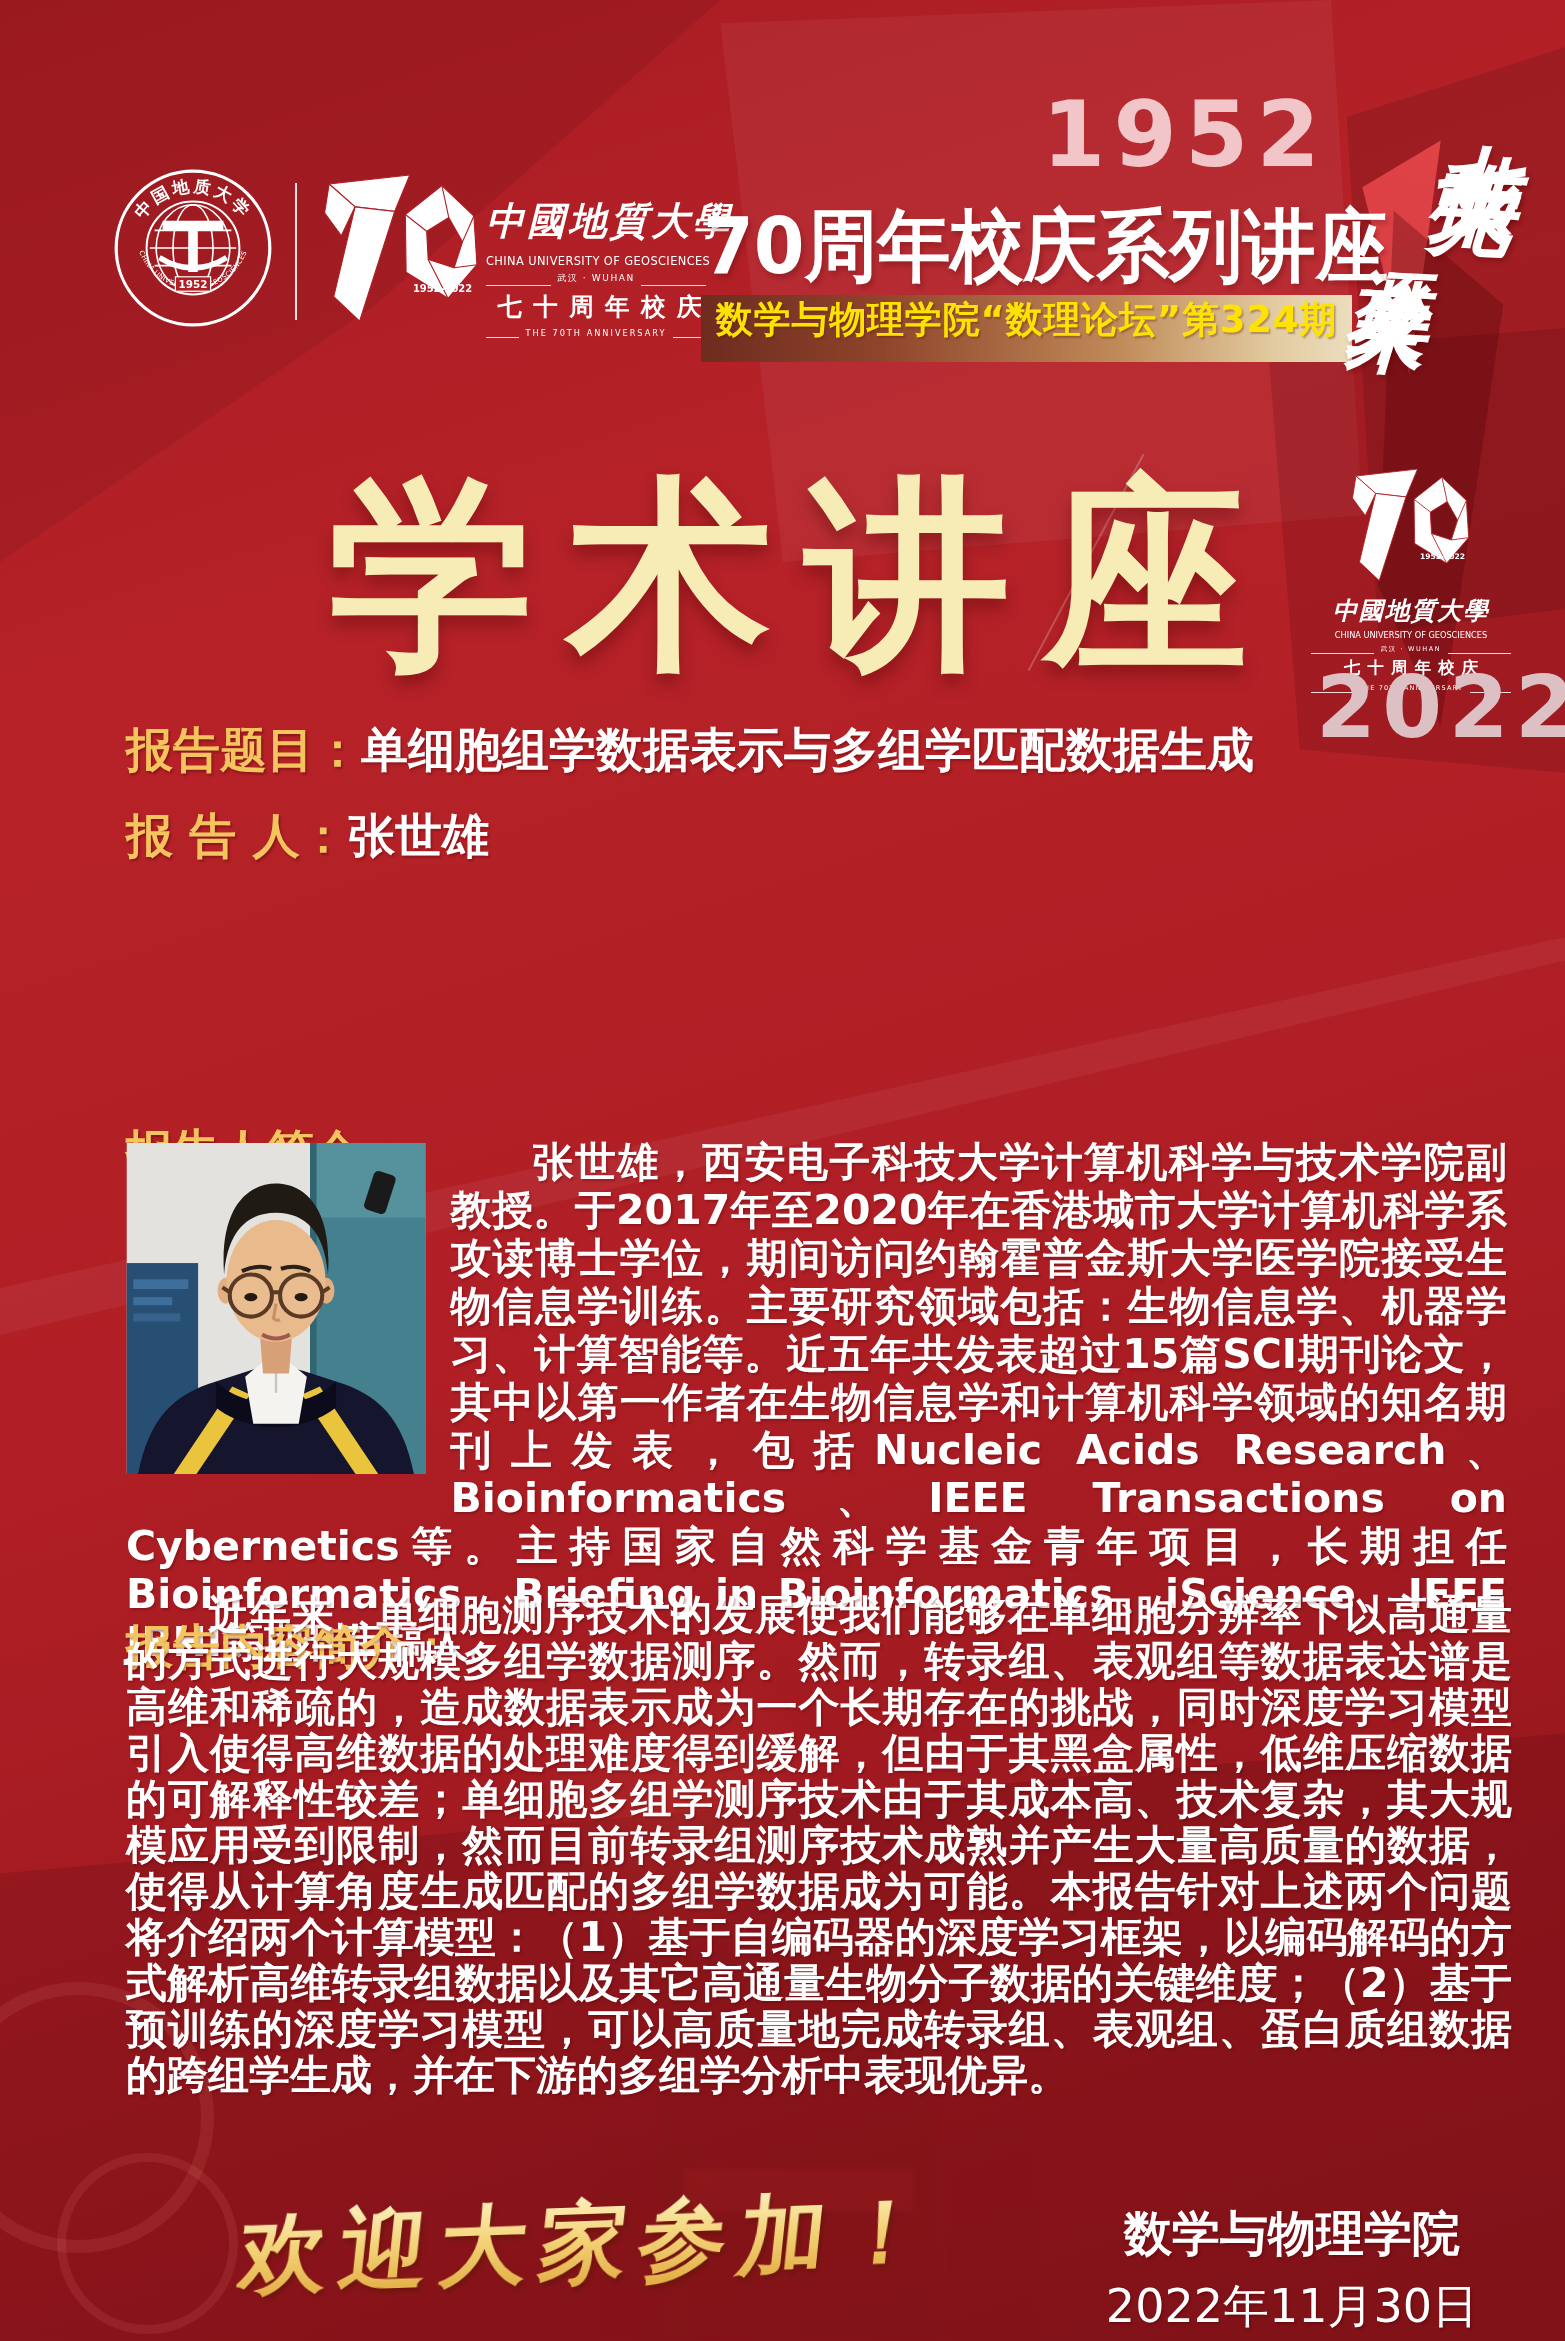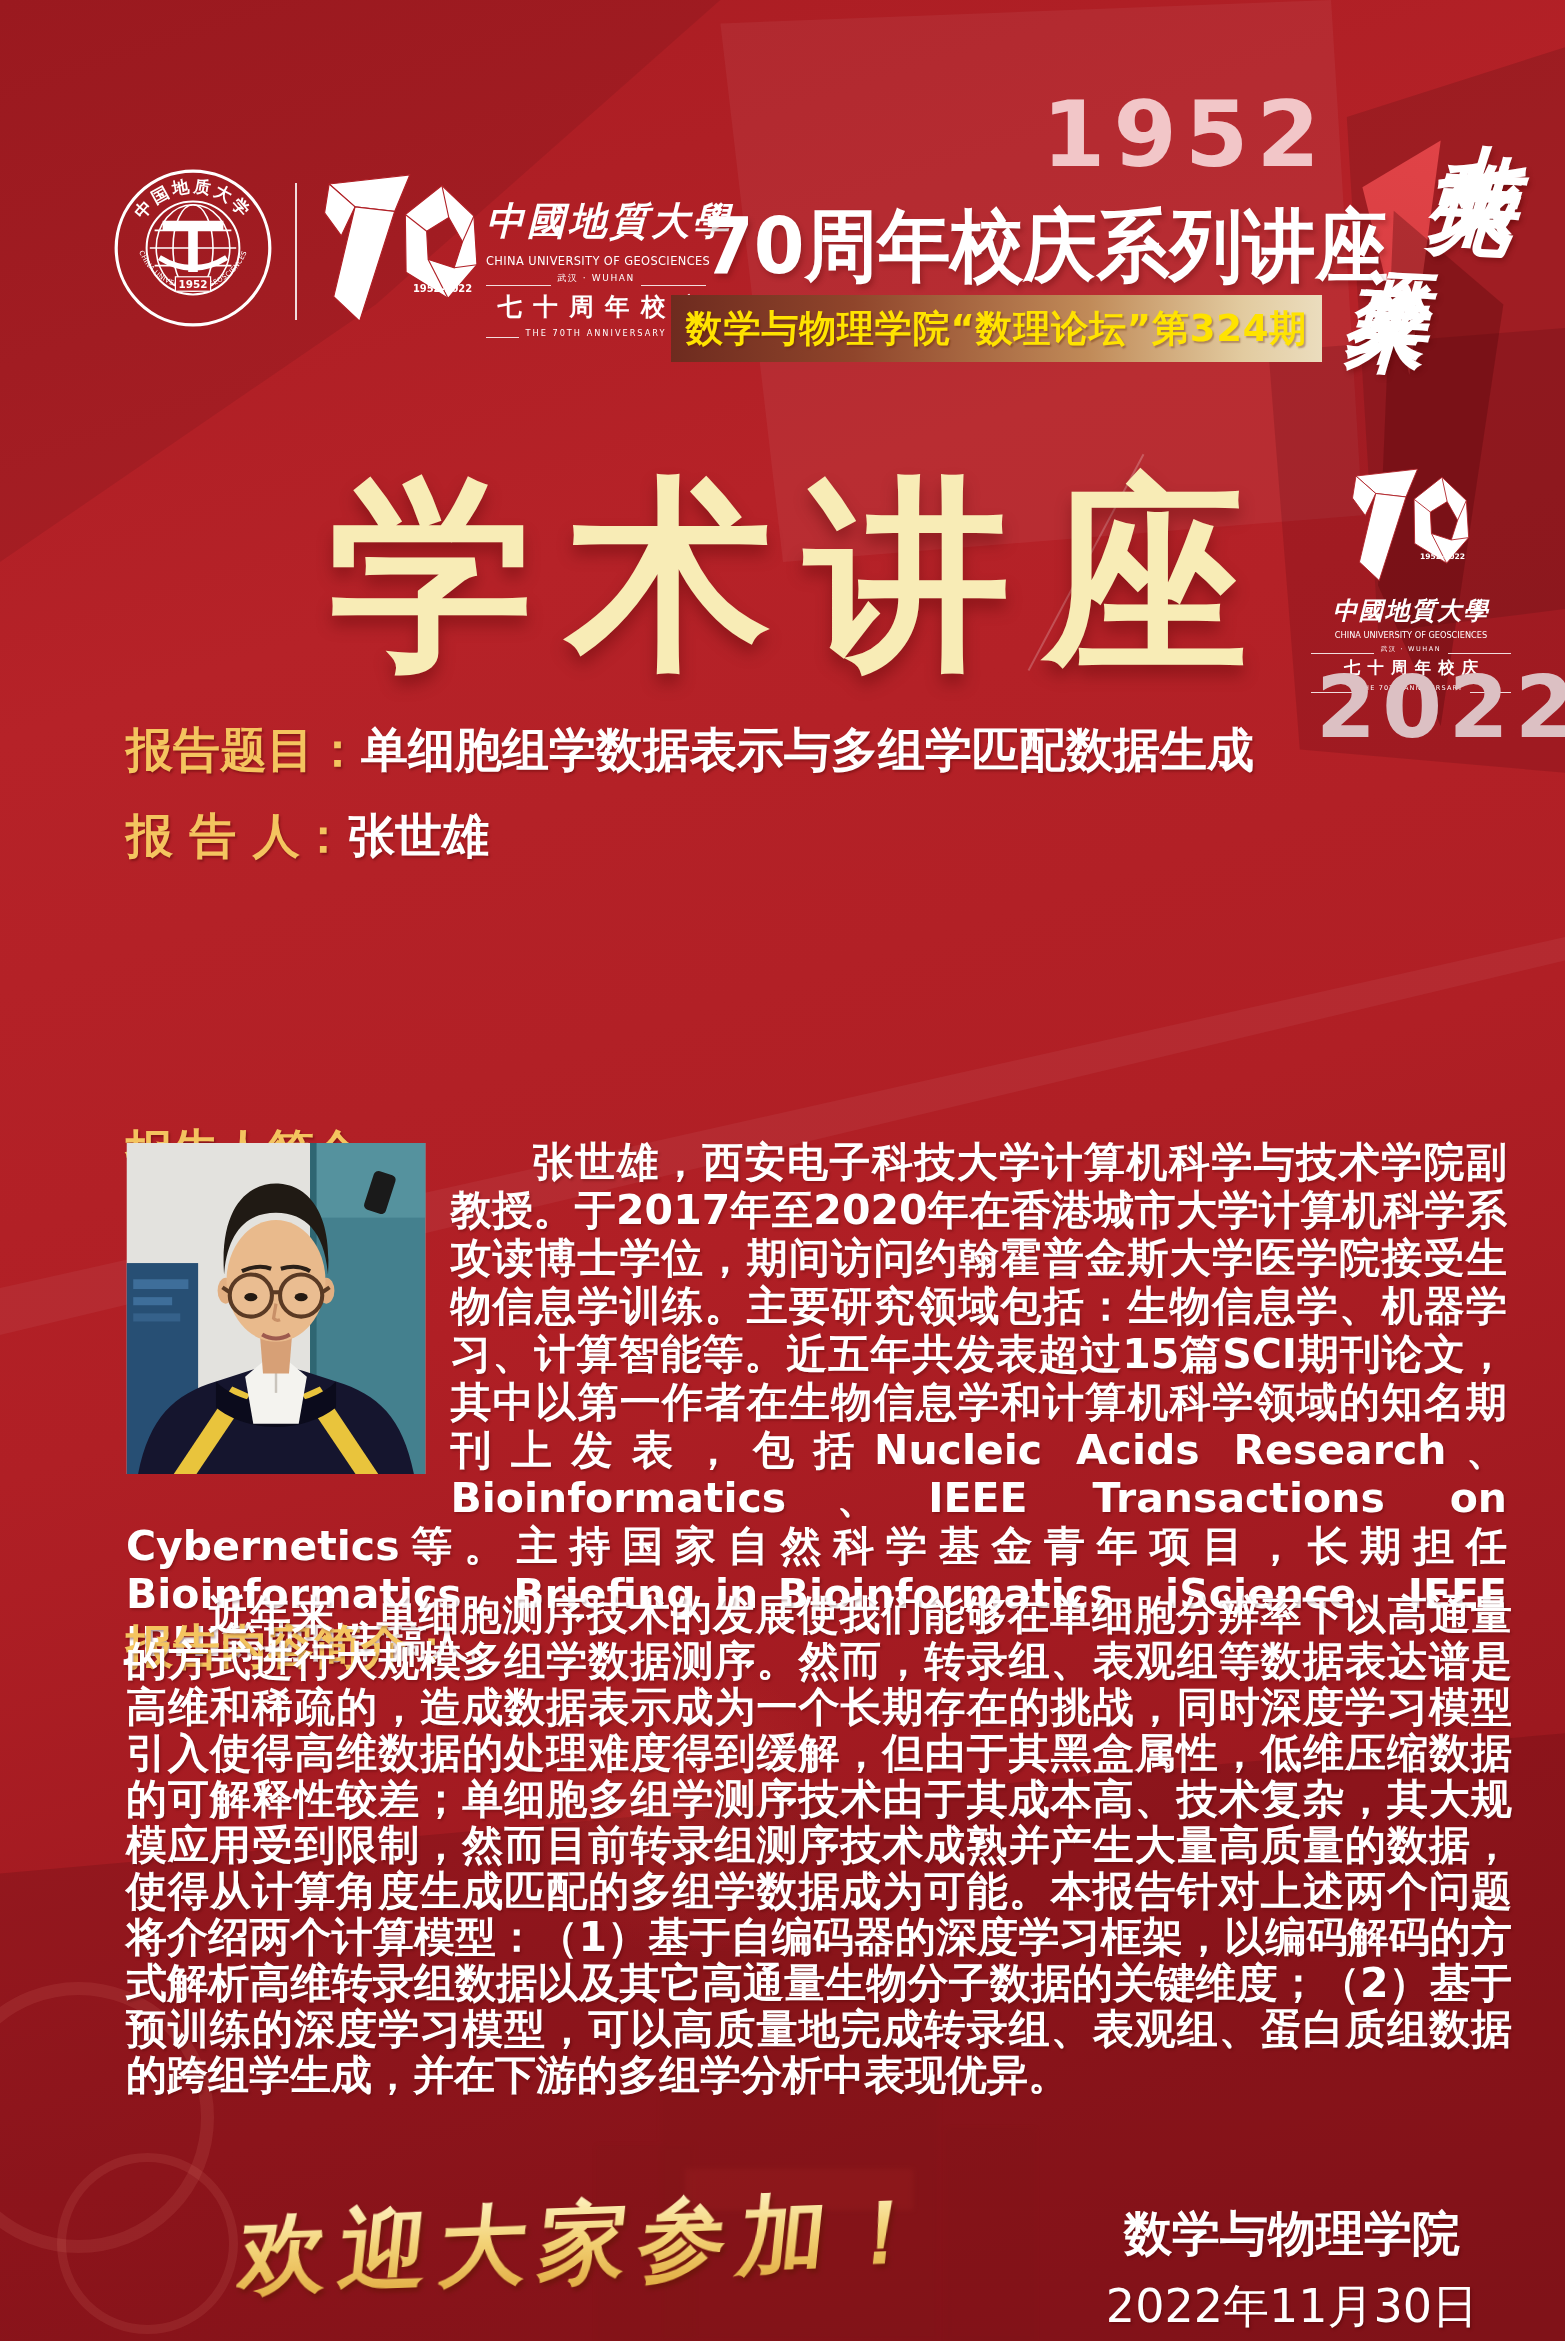--- a/index.html
+++ b/index.html
@@ -39,23 +39,23 @@
   .logo-en{font-size:11.4px;letter-spacing:0.4px;margin-top:6.5px;white-space:nowrap;}
   .rule-row{display:flex;align-items:flex-end;gap:6.5px;margin-top:4.9px;}
   .rule-row .rule{flex:1;height:0.8px;background:rgba(255,255,255,0.85);}
   .logo-city{font-size:9px;letter-spacing:1.6px;white-space:nowrap;}
   .logo-anniv-zh{font-size:24.5px;font-weight:700;letter-spacing:11.4px;margin-top:4.9px;white-space:nowrap;text-indent:11.4px;}
   .logo-anniv-en{font-size:8.2px;letter-spacing:2px;white-space:nowrap;}
   
   .year-1952{left:1042px;top:82px;font-size:91px;font-weight:900;color:#f2c6c8;letter-spacing:8.2px;}
   .series-title{left:703px;top:194px;width:652px;font-size:73px;font-weight:900;color:#ffffff;
     white-space:nowrap;transform:scaleY(1.08);transform-origin:left top;text-shadow:2.4px 4.1px 4.9px rgba(70,0,0,0.25);}
-  .band{left:671px;top:295px;width:651px;height:67px;
+  .band{left:701px;top:295px;width:651px;height:67px;
     background:linear-gradient(90deg,#6e2b1f 0%,#8f452b 28%,#c08a58 64%,#e2cba0 88%,#ebddbe 100%);
-    display:flex;align-items:center;justify-content:center;}
+    display:flex;justify-content:center;}
   .band span{font-size:37px;font-weight:900;color:#ffe300;letter-spacing:0.8px;white-space:nowrap;
     text-shadow:1.6px 1.6px 1.6px rgba(90,30,0,0.35);}
   .slogan{color:#fff;font-weight:900;font-style:italic;
     writing-mode:vertical-rl;text-orientation:upright;letter-spacing:9.8px;
     text-shadow:2.4px 3.3px 4.9px rgba(80,0,0,0.3);}
   .slogan-a{left:1421px;top:75px;font-size:85px;transform:rotate(3deg);}
   .slogan-b{left:1339px;top:205px;font-size:78px;transform:rotate(3deg);}
   
   .logo70-right{left:1349px;top:466px;width:122px;height:120px;}
   .logo-text-right{left:1311px;top:594px;width:200px;color:#fff;text-align:center;}

